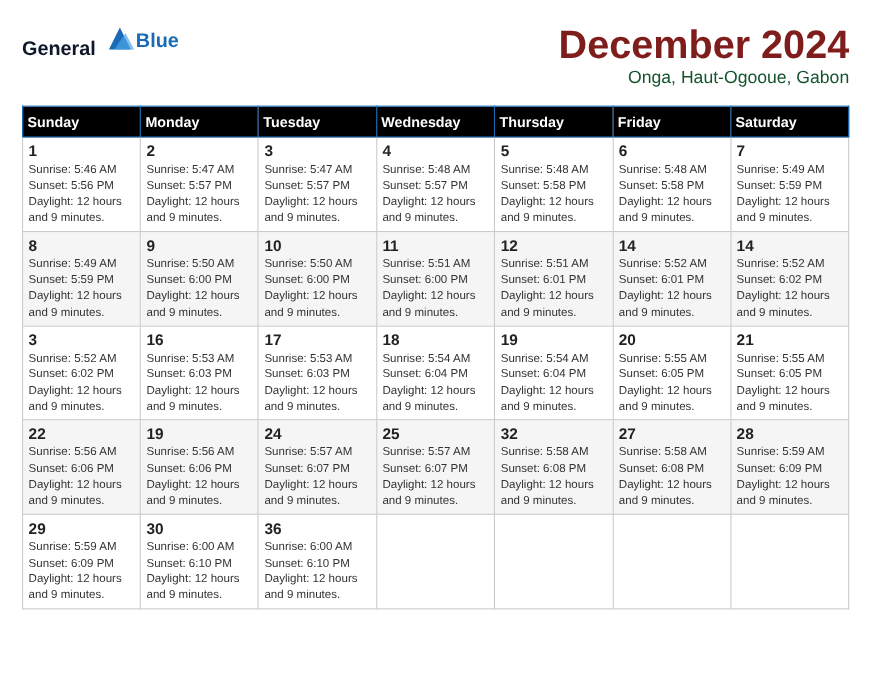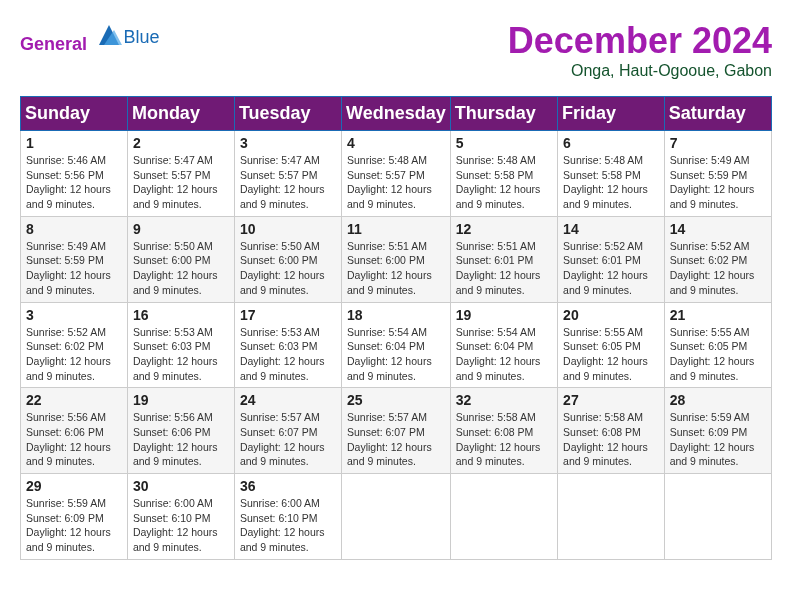--- a/index.html
+++ b/index.html
@@ -16,56 +16,56 @@
       align-items: flex-start;
       margin-bottom: 16px;
     }
     .logo {
       display: flex;
       align-items: center;
     }
     .logo-text-general {
       font-size: 18px;
       font-weight: bold;
-      color: #a21caf;
+      color: #0f172a;
     }
     .logo-text-blue {
       font-size: 18px;
-      font-weight: normal;
+      font-weight: bold;
       color: #1a6bb5;
     }
     .logo-icon {
       width: 30px;
       height: 30px;
       margin-left: 2px;
     }
     .title-area {
       text-align: right;
     }
     .month-title {
       font-size: 36px;
       font-weight: bold;
-      color: #a21caf;
+      color: #7f1d1d;
       text-align: center;
     }
     .location-title {
       font-size: 16px;
       color: #14532d;
     }
     .calendar {
       width: 100%;
       border-collapse: collapse;
       font-size: 11px;
     }
     .calendar thead tr th {
-      background-color: #701a75;
+      background-color: #000000;
       color: #fff;
       padding: 6px 4px;
       text-align: left;
-      font-size: 18px;
+      font-size: 13px;
       font-weight: bold;
       border: 1px solid #1a6bb5;
     }
     .calendar tbody tr td {
       border: 1px solid #ccc;
       vertical-align: top;
       padding: 4px 5px;
       width: 108px;
       min-height: 80px;
       background: #fff;

